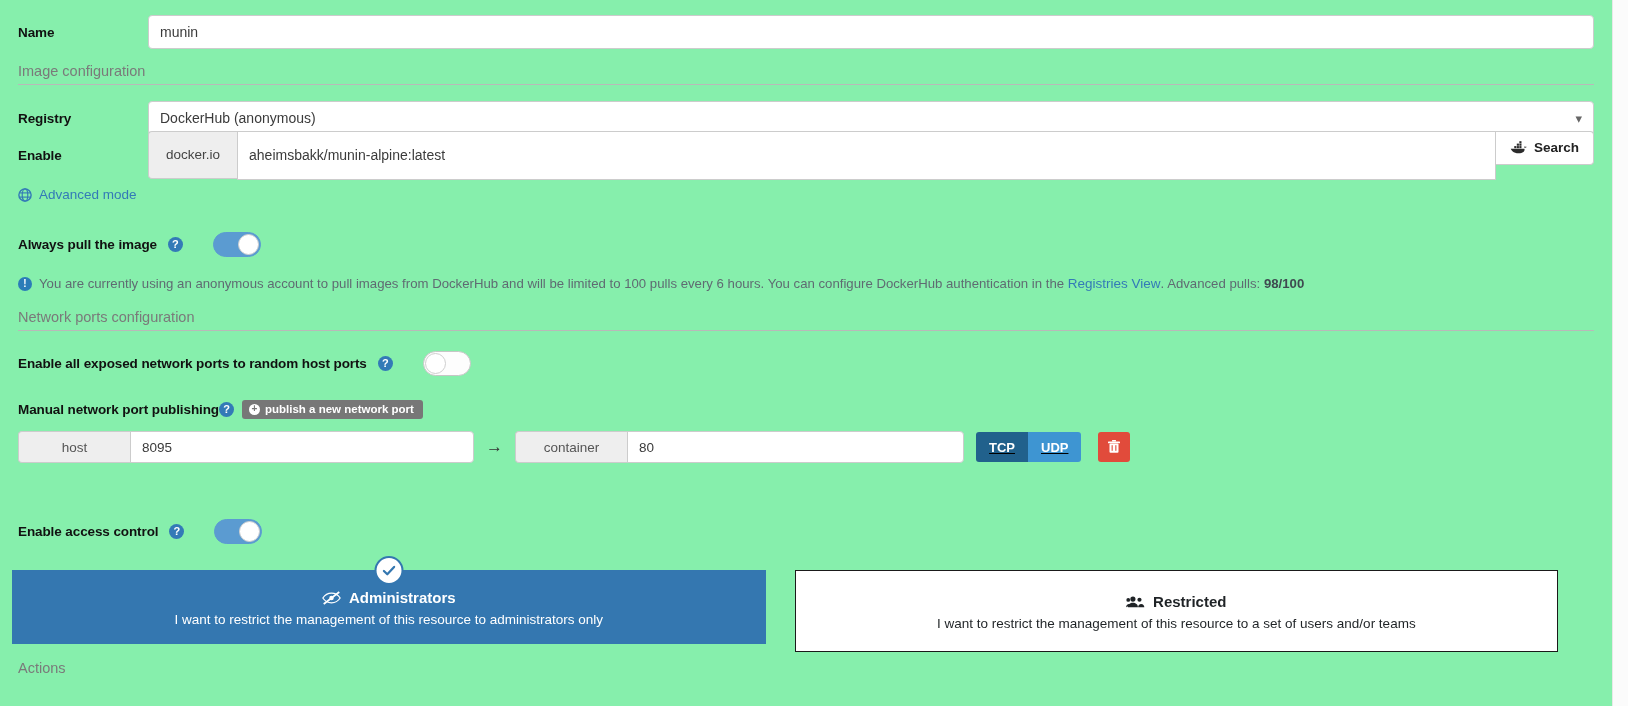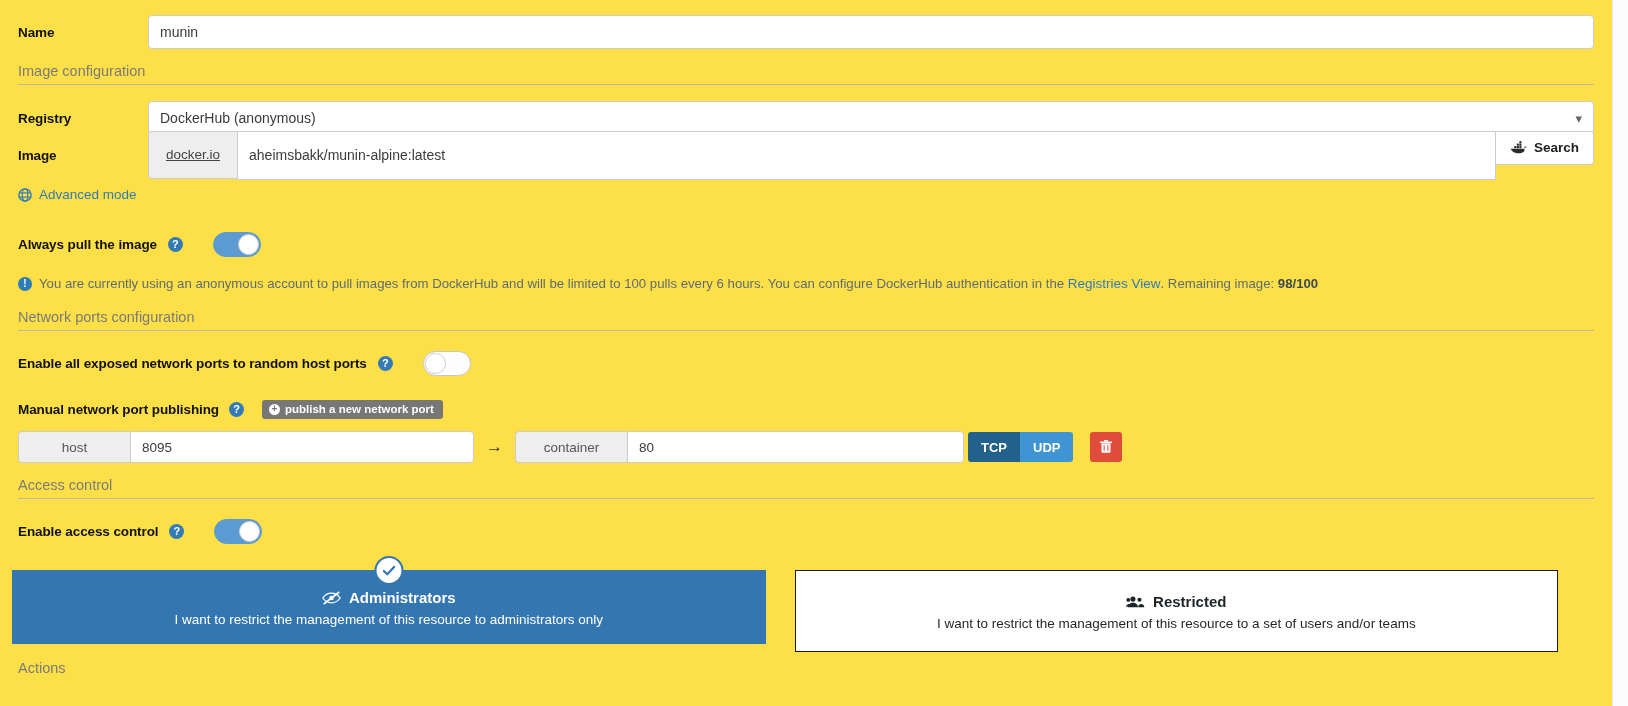--- a/index.html
+++ b/index.html
@@ -6,21 +6,21 @@
   html, body {
     margin: 0; padding: 0;
     width: 1628px; height: 706px;
     background: #ffffff;
     font-family: "Liberation Sans", sans-serif;
     overflow: hidden;
   }
   .page {
     position: relative;
     width: 1628px; height: 706px;
-    background: #fde047;
+    background: #86efac;
   }
   .right-gutter {
     position: absolute; top: 0; right: 0;
     width: 16px; height: 706px;
     background: #fbfbfb;
     border-left: 1px solid #e8e8e8;
   }
   .content {
     position: absolute; top: 0; left: 0;
     width: 1612px; height: 706px;
@@ -78,21 +78,20 @@
     height: 48px;
     background: #eeeeee;
     border: 1px solid #ccc;
     border-right: none;
     border-radius: 4px 0 0 4px;
     font-size: 13.5px;
     color: #444;
     display: flex; align-items: center; justify-content: center;
     padding: 0 17px;
     min-width: 86px;
-    text-decoration: underline;
   }
   .grp-input {
     height: 49px;
     flex: 1 1 auto;
     border: 1px solid #ccc;
     background: #fff;
     font-size: 14px;
     color: #3b3b3b;
     padding: 0 11px;
     display: flex; align-items: center;
@@ -272,21 +271,21 @@
 
     <div class="row" style="position:absolute; left:18px; top:101px; width:1576px; height:34px;">
       <div class="lbl col-label">Registry</div>
       <div class="select">
         <span>DockerHub (anonymous)</span>
         <span class="chev">▾</span>
       </div>
     </div>
 
     <div class="row" style="position:absolute; left:18px; top:138px; width:1576px; height:34px;">
-      <div class="lbl col-label">Image</div>
+      <div class="lbl col-label">Enable</div>
       <div class="grp">
         <div class="grp-addon">docker.io</div>
         <div class="grp-input" title="e.g. nginx:latest">aheimsbakk/munin-alpine:latest</div>
         <div class="grp-btn">
           <span style="display:inline-flex;">
             <svg width="17" height="13" viewBox="0 0 24 17" aria-hidden="true">
               <g fill="#2b2b2b">
                 <rect x="6" y="6.5" width="3" height="3"></rect>
                   <rect x="9.6" y="6.5" width="3" height="3"></rect>
                 <rect x="13.2" y="6.5" width="3" height="3"></rect>
@@ -319,71 +318,70 @@
       <span class="lbl">Always pull the image</span>
       <span class="help">?</span>
       <span class="toggle on" style="margin-left:19px;">
         <span class="knob"></span>
       </span>
     </div>
 
     <div class="notice" style="position:absolute; left:18px; top:276px; width:1560px;">
       <span class="info-dot">!</span>
       <span>
-        <span>You are currently using an anonymous account to pull images from DockerHub and will be limited to 100 pulls every 6 hours. You can configure DockerHub authentication in the </span><span class="link">Registries View</span><span>. Remaining image: </span><b>98/100</b>
+        <span>You are currently using an anonymous account to pull images from DockerHub and will be limited to 100 pulls every 6 hours. You can configure DockerHub authentication in the </span><span class="link">Registries View</span><span>. Advanced pulls: </span><b>98/100</b>
       </span>
     </div>
 
     <div class="section" style="position:absolute; left:18px; top:309px; width:1576px;">Network ports configuration</div>
 
     <div style="position:absolute; left:18px; top:351px; display:flex; align-items:center; gap:11px;">
       <span class="lbl">Enable all exposed network ports to random host ports</span>
       <span class="help">?</span>
       <span class="toggle off" style="margin-left:19px;">
         <span class="knob"></span>
       </span>
     </div>
 
-    <div style="position:absolute; left:18px; top:400px; display:flex; align-items:center; gap:10px;">
+    <div style="position:absolute; left:18px; top:400px; display:flex; align-items:center; ">
       <span class="lbl">Manual network port publishing</span>
       <span class="help">?</span>
       <span class="pill" style="margin-left:8px;">
         <span class="plus-circ">+</span>
         <span>publish a new network port</span>
       </span>
     </div>
 
     <div class="port-row" style="position:absolute; left:18px; top:431px; width:1576px;">
       <div class="port-grp">
         <div class="port-addon">host</div>
         <div class="port-input" style="width:344px;" title="e.g. 80">8095</div>
       </div>
       <span class="arrow">→</span>
       <div class="port-grp">
         <div class="port-addon">container</div>
         <div class="port-input" style="width:337px;" title="e.g. 80">80</div>
       </div>
-      <div style="display:flex; margin-left:4px;">
+      <div style="display:flex; margin-left:12px;text-decoration:underline;">
         <div class="proto-btn sel">TCP</div>
         <div class="proto-btn unsel">UDP</div>
       </div>
       <div class="trash-btn">
         <span style="display:inline-flex;">
           <svg width="12" height="14" viewBox="0 0 12 14" aria-hidden="true">
             <rect x="1.5" y="3.4" width="9" height="9.4" rx="1" fill="#fff"></rect>
             <rect x="0" y="1.6" width="12" height="1.7" rx="0.6" fill="#fff"></rect>
             <rect x="4" y="0" width="4" height="1.6" rx="0.5" fill="#fff"></rect>
             <rect x="3.6" y="5.2" width="1.1" height="5.6" fill="#e14b3b"></rect>
             <rect x="7.3" y="5.2" width="1.1" height="5.6" fill="#e14b3b"></rect>
           </svg>
         </span>
       </div>
     </div>
 
-    <div class="section" style="position:absolute; left:18px; top:477px; width:1576px;">Access control</div>
 
     <div style="position:absolute; left:18px; top:519px; display:flex; align-items:center; gap:11px;justify-content:space-between;">
       <span class="lbl">Enable access control</span>
       <span class="help">?</span>
       <span class="toggle on" style="margin-left:19px;">
         <span class="knob"></span>
       </span>
     </div>
 
     <div class="cards" style="position:absolute; left:12px; top:570px; width:1546px;">

